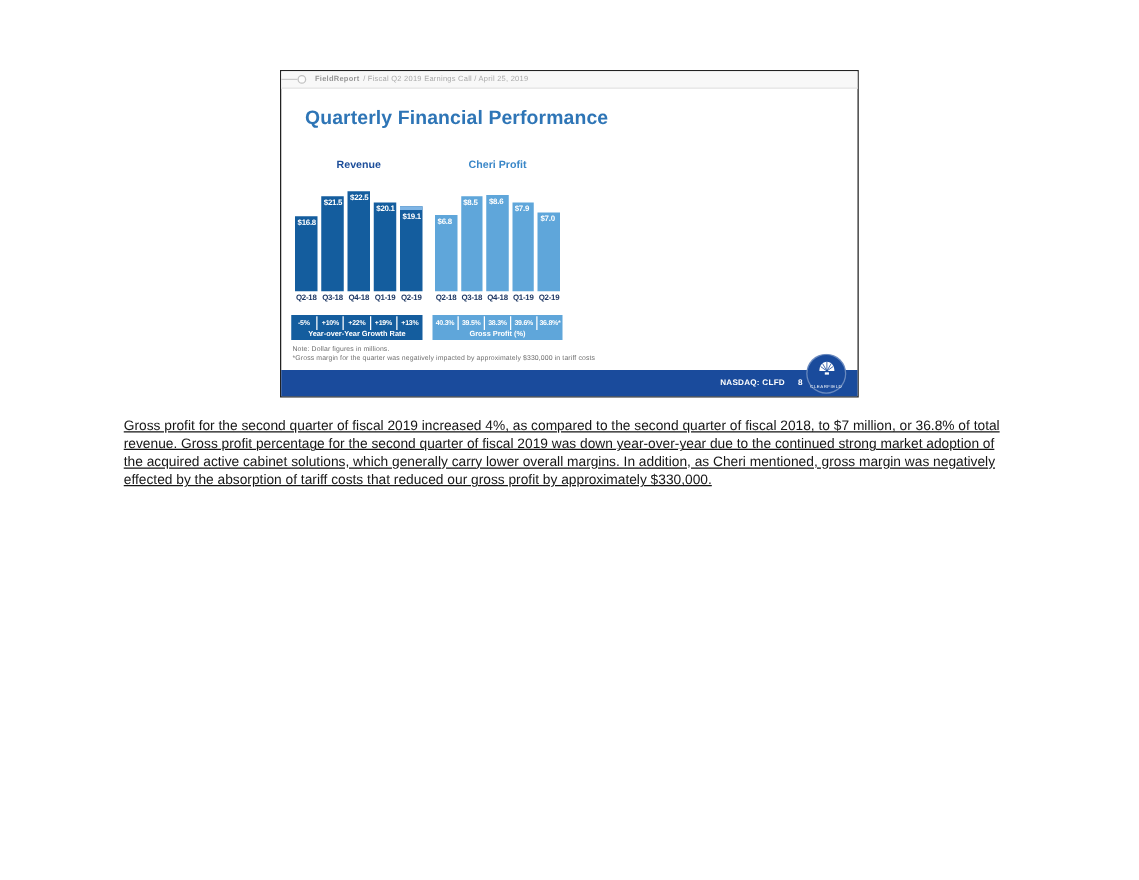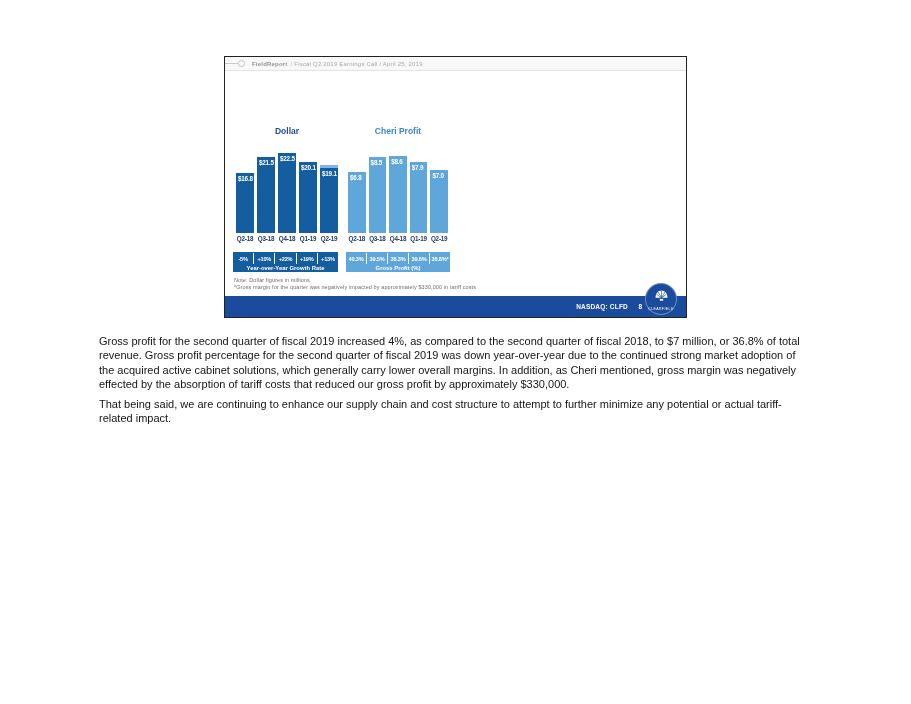--- a/index.html
+++ b/index.html
@@ -69,39 +69,40 @@
   #page-num { position:absolute; right:44px; top:7px; color:#ffffff; font-size:6.5px; font-weight:bold; }
   #logo {
     position:absolute; right:9px; top:226px; width:30px; height:30px; border-radius:50%;
     background:#1A4B9C; border:1px solid rgba(255,255,255,.35);
     display:flex; flex-direction:column; align-items:center; justify-content:center;
   }
   #logo-text { color:#ffffff; font-size:3.5px; letter-spacing:.4px; margin-top:1px; }
 
   
   #body-text { position:absolute; left:99px; top:334px; width:712px; color:#151515; font-size:11px; line-height:14.4px; }
-  #body-text p.para1 { margin-bottom:5px; }
+  #body-text p.para1 { margin-bottom:17px;text-decoration:underline; }
 </style>
 </head>
 <body>
 
 <div id="page">
 
   <div id="slide">
 
     <div id="slide-topbar">
       <span class="bc-line"></span>
       <span class="bc-ring"></span>
       <span id="breadcrumb">
         <span class="bc-app">FieldReport</span><span>/  Fiscal Q2 2019 Earnings Call  /  April 25, 2019</span>
       </span>
     </div>
 
-
-    <div id="chart-title-rev" class="chart-title">Dollar</div>
+    <div id="slide-title">Quarterly Financial Performance</div>
+
+    <div id="chart-title-rev" class="chart-title">Revenue</div>
     <div id="chart-title-gp" class="chart-title">Cheri Profit</div>
 
     <div id="bars-rev" class="bars">
         <div class="bar-col">
           <div class="bar" style="height: 59.7px; background: rgb(20, 93, 158);">
             <span class="bar-label">$16.8</span>
           </div>
         </div>
         <div class="bar-col">
           <div class="bar" style="height: 76.4px; background: rgb(20, 93, 158);">
@@ -212,16 +213,15 @@
           <rect x="5.2" y="9.6" width="3.6" height="2" fill="#ffffff"></rect>
         </svg>
       </span>
       <span id="logo-text">CLEARFIELD</span>
     </div>
 
   </div>
 
   <div id="body-text">
     <p class="para1">Gross profit for the second quarter of fiscal 2019 increased 4%, as compared to the second quarter of fiscal 2018, to $7 million, or 36.8% of total revenue. Gross profit percentage for the second quarter of fiscal 2019 was down year-over-year due to the continued strong market adoption of the acquired active cabinet solutions, which generally carry lower overall margins. In addition, as Cheri mentioned, gross margin was negatively effected by the absorption of tariff costs that reduced our gross profit by approximately $330,000.</p>
-    <p>That being said, we are continuing to enhance our supply chain and cost structure to attempt to further minimize any potential or actual tariff-related impact.</p>
   </div>
 
 </div>
 
 </body></html>

